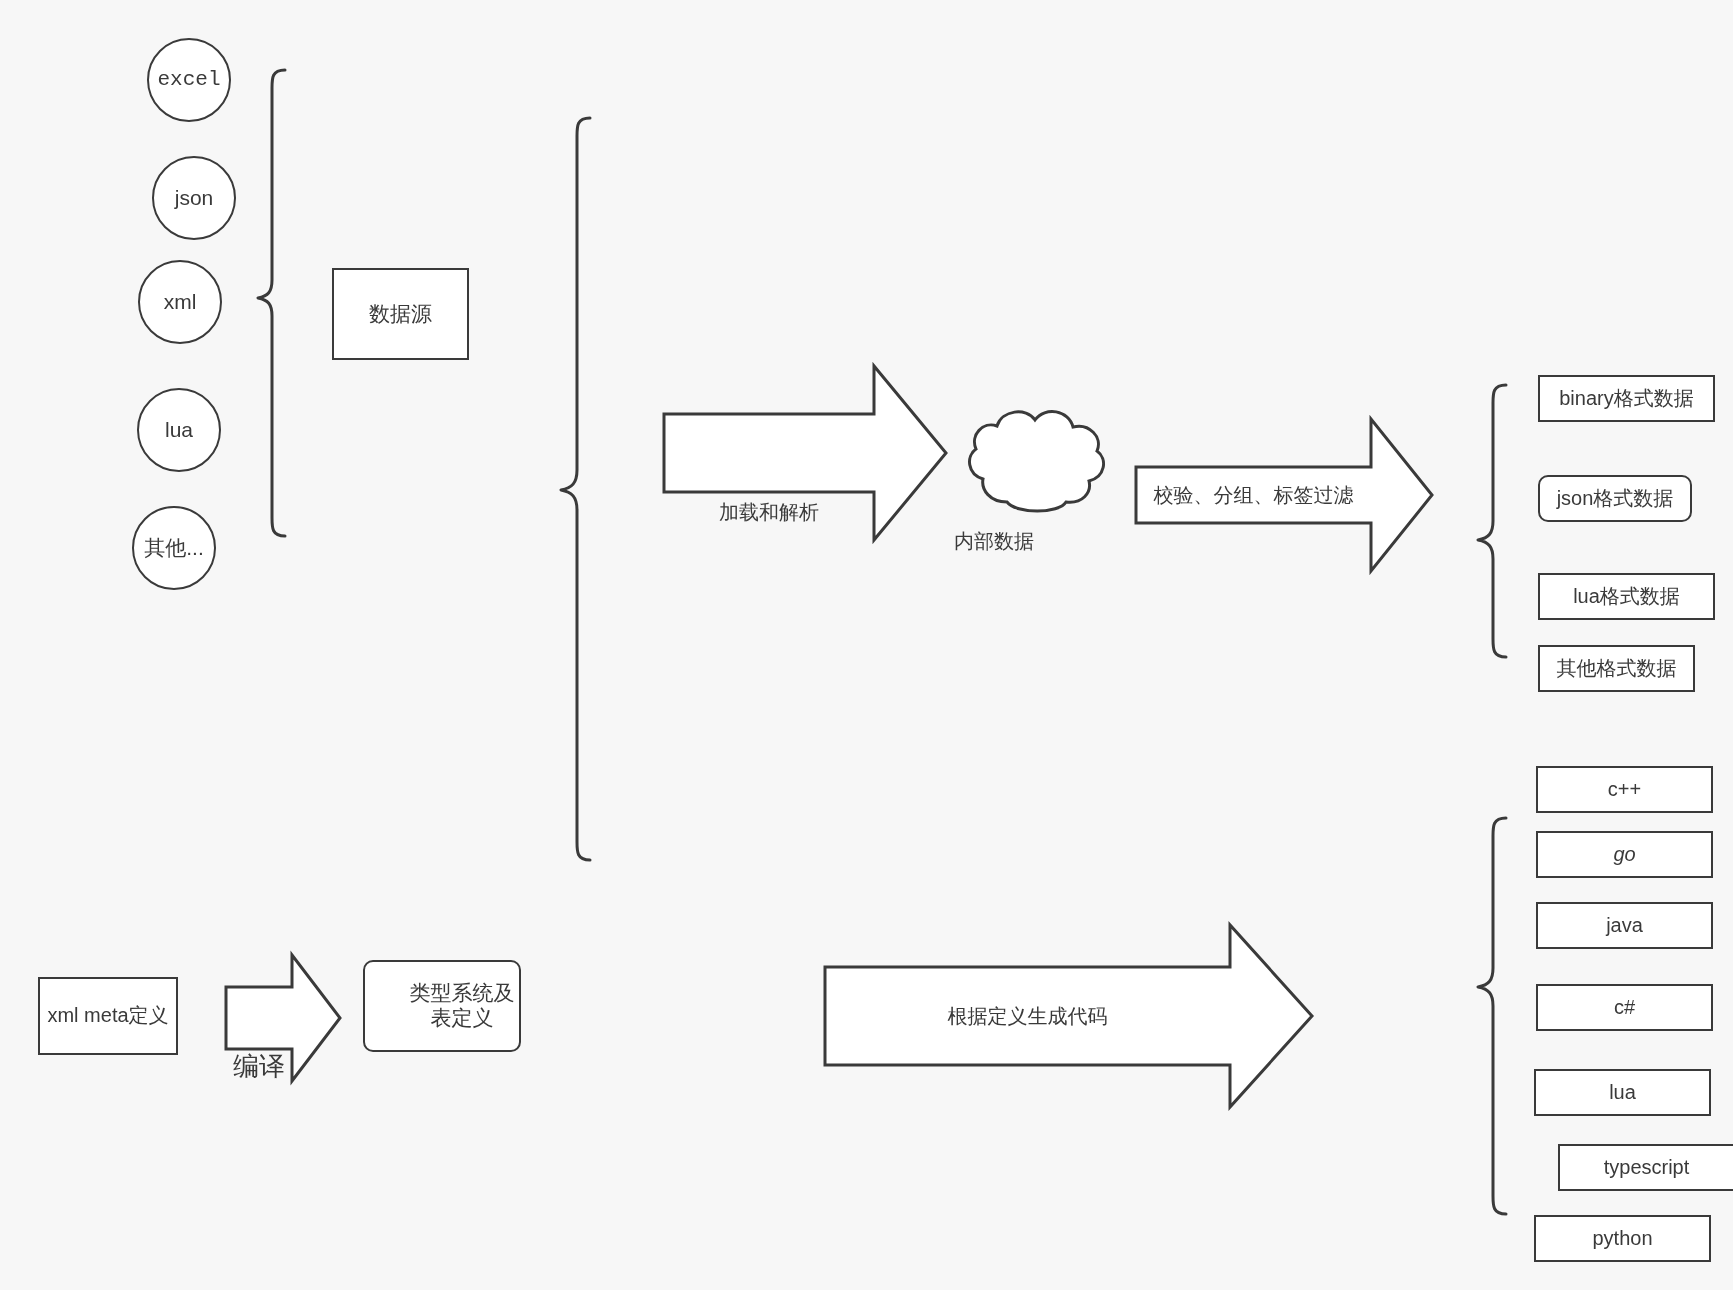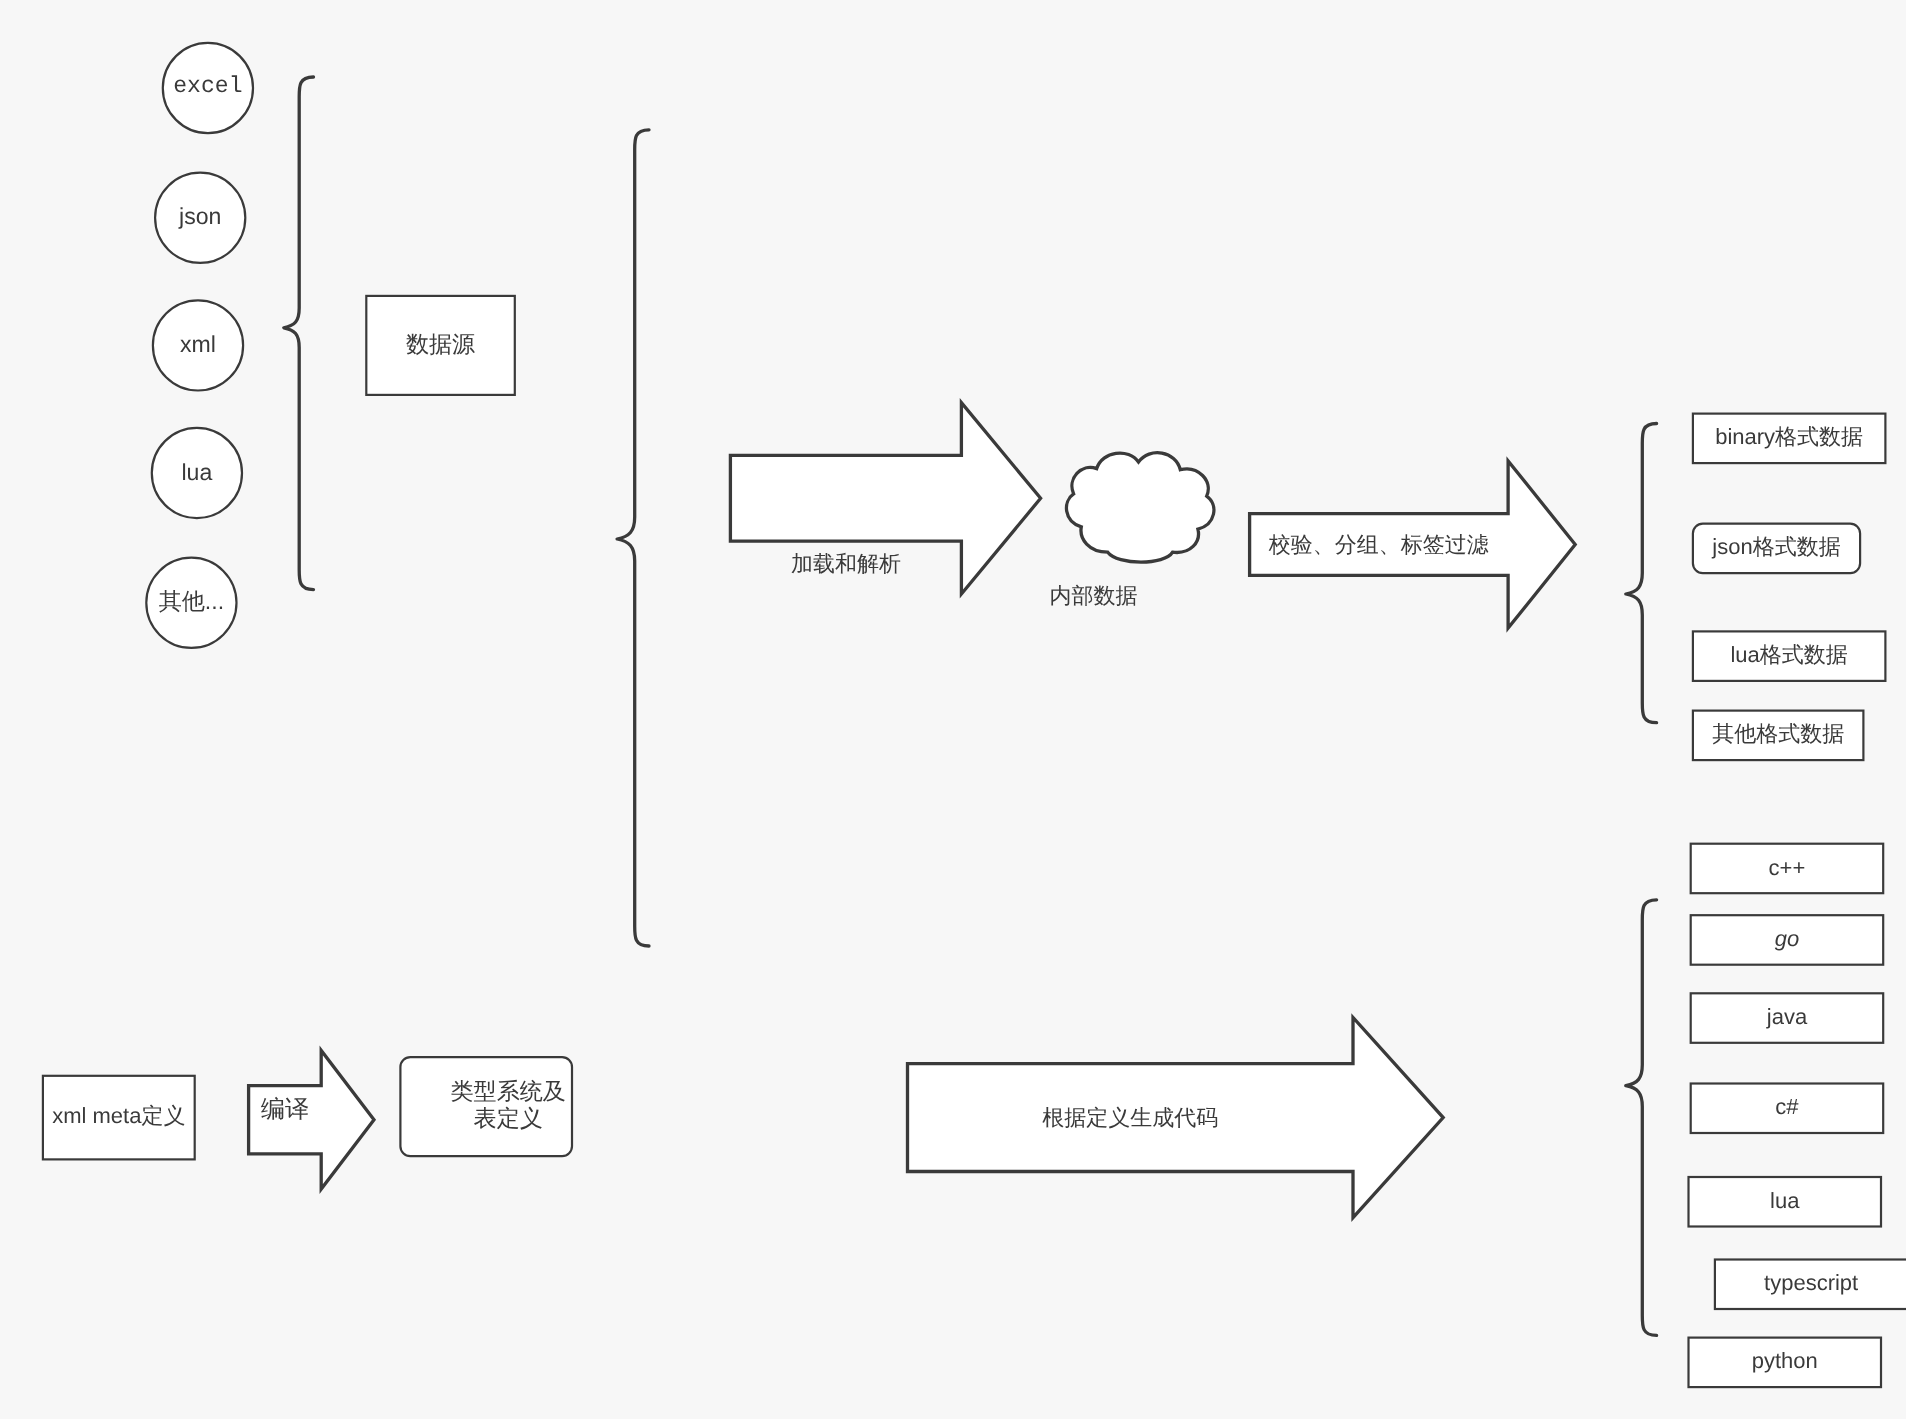--- a/index.html
+++ b/index.html
@@ -128,42 +128,42 @@
 
   <path class="shape" d="M 825 967 L 1230 967 L 1230 925 L 1312 1016 L 1230 1107 L 1230 1065 L 825 1065 Z"></path>
 
   <path class="shape" d="M 226 987 L 292 987 L 292 955 L 340 1018 L 292 1081 L 292 1049 L 226 1049 Z"></path>
 
 </svg>
 
 <div class="node circle" style="left:147px;  top:38px;  width:84px;  height:84px;font-family:Liberation Mono, monospace;">
   <span>excel</span>
 </div>
-<div class="node circle" style="left:140px; top:156px; width:84px;  height:84px;">
+<div class="node circle" style="left:152px; top:156px; width:84px;  height:84px;">
   <span>json</span>
 </div>
-<div class="node circle" style="left:138px; top:272px; width:84px;  height:84px;text-align:right;">
+<div class="node circle" style="left:138px; top:260px; width:84px;  height:84px;text-align:right;">
   <span>xml</span>
 </div>
 <div class="node circle" style="left:137px; top:388px; width:84px;  height:84px;">
   <span>lua</span>
 </div>
 <div class="node circle" style="left:132px; top:506px; width:84px;  height:84px;">
   <span>其他...</span>
 </div>
 
 <div class="node rect" style="left:332px; top:268px; width:137px; height:92px;">
   <span>数据源</span>
 </div>
 
 <div class="node rect" style="left:38px; top:977px; width:140px; height:78px; font-size:20px;">
   <span>xml meta定义</span>
 </div>
 
-<div class="arrow-label" style="left:226px; top:992px; width:66px; height:32px; font-size:22px;">
+<div class="arrow-label" style="left:226px; top:1050px; width:66px; height:32px; font-size:26px;">
   <span>编译</span>
 </div>
 
 <div class="node rect-round" style="left:363px; top:960px; width:158px; height:92px;padding-left:40px;">
   <span>类型系统及表定义</span>
 </div>
 
 <div class="arrow-label" style="left:664px; top:496px; width:210px; height:32px;">
   <span>加载和解析</span>
 </div>

